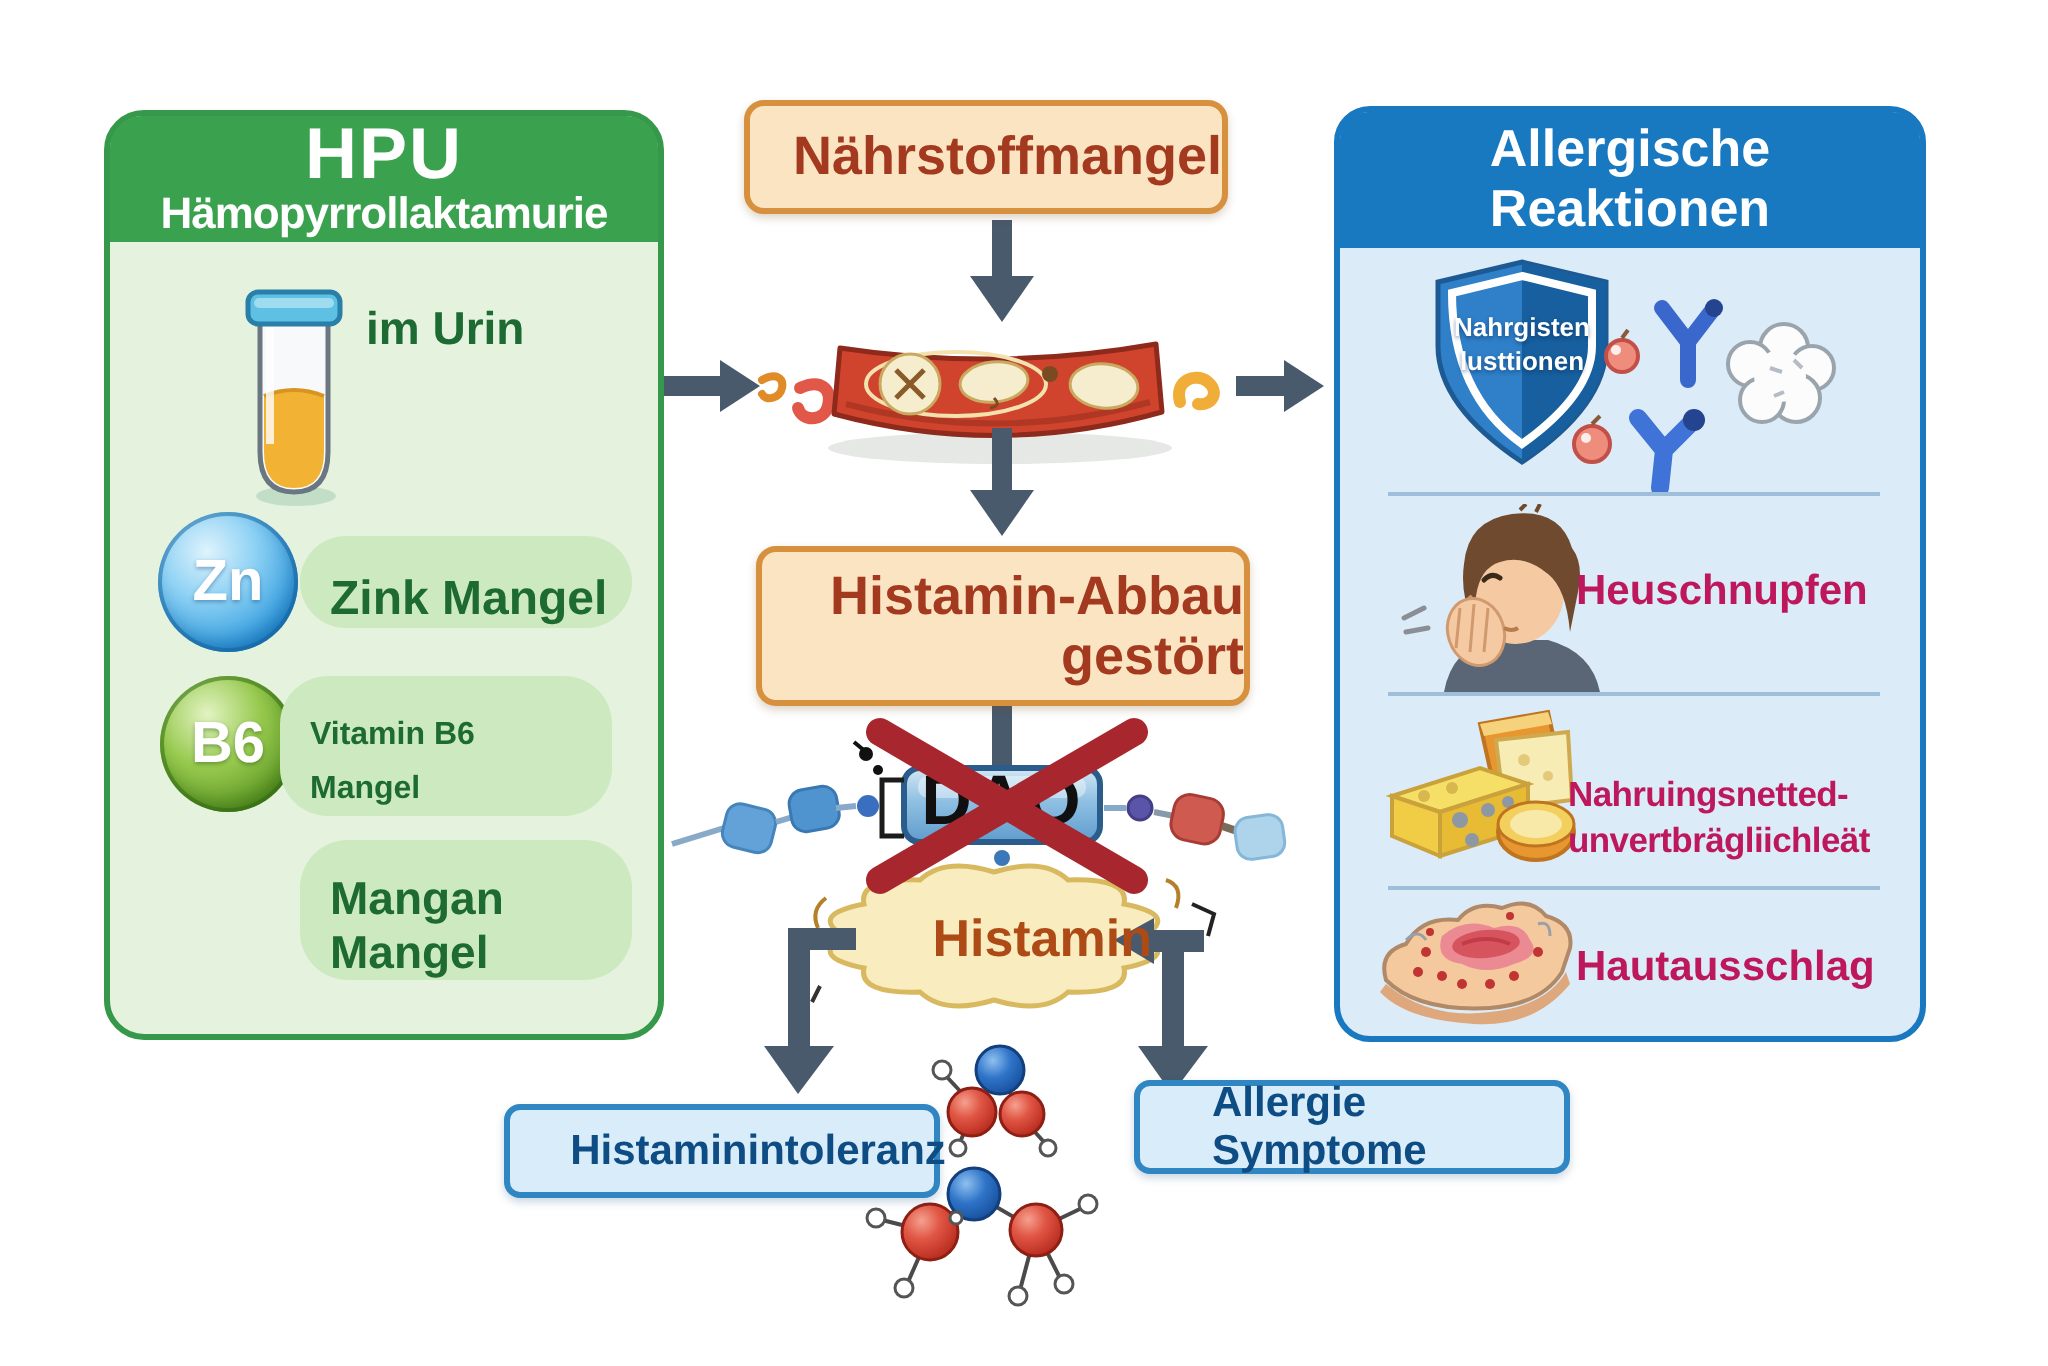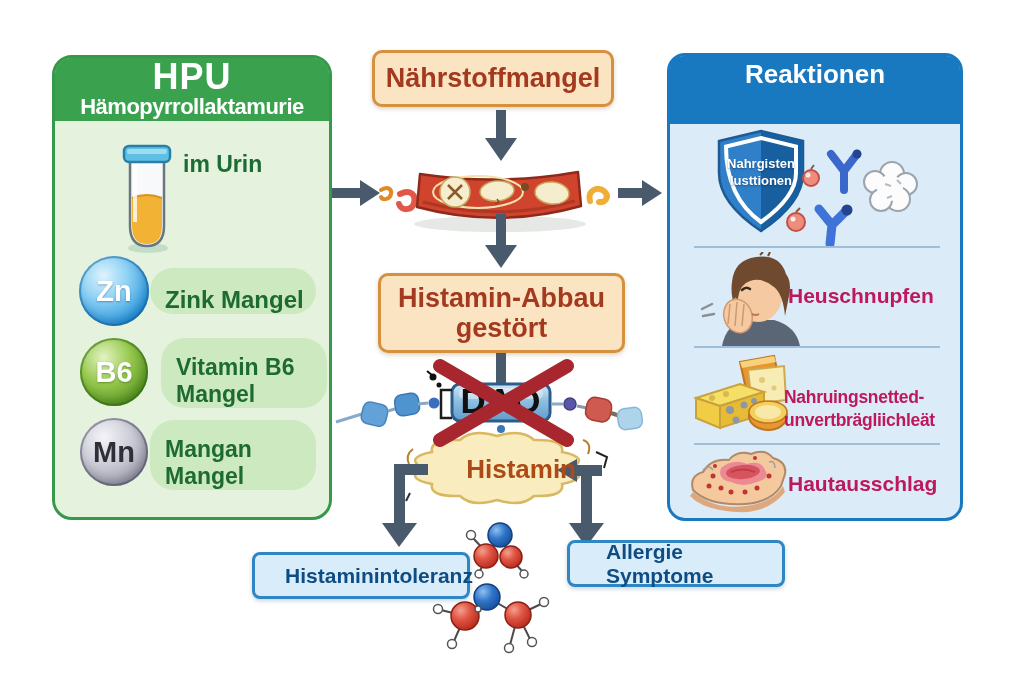--- a/index.html
+++ b/index.html
@@ -29,25 +29,25 @@
   #b6-sphere{left:25px;top:280px;width:68px;height:68px;font-size:29px;
      background:radial-gradient(circle at 35% 28%,#e2f3c2 0%,#97c94e 40%,#5b9622 80%,#437617 100%);
      box-shadow:inset -3px -5px 8px rgba(30,80,10,.35), inset 0 0 0 2px rgba(60,120,25,.6);
      text-shadow:0 1px 2px rgba(20,70,0,.4);}
   #mn-sphere{left:25px;top:360px;width:68px;height:68px;font-size:29px;color:#2f2f38;
      background:radial-gradient(circle at 35% 28%,#f4f4f8 0%,#cdced8 40%,#9797a6 85%,#80808f 100%);
      box-shadow:inset -3px -5px 8px rgba(40,40,60,.3), inset 0 0 0 2px rgba(90,90,110,.55);}
   .pill{background:#cde9bf;border-radius:24px;color:#1d6b33;font-weight:bold;
         display:flex;flex-direction:column;justify-content:flex-end;padding-left:15px;}
   #zn-pill{left:95px;top:210px;width:166px;height:46px;font-size:24px;}
-  #b6-pill{left:106px;top:280px;width:166px;height:70px;font-size:23px;line-height:27px;}
+  #b6-pill{left:85px;top:280px;width:166px;height:70px;font-size:16px;line-height:27px;}
   #mn-pill{left:95px;top:362px;width:166px;height:70px;font-size:23px;line-height:27px;}
   
   .orange-box{background:#fbe4c2;border:3px solid #d6903e;border-radius:10px;
-      color:#a33a1f;font-weight:bold;display:flex;flex-direction:column;align-items:center;
+      color:#a33a1f;font-weight:bold;display:flex;flex-direction:column;align-items:flex-end;
       justify-content:center;text-align:center;z-index:2;box-shadow:0 2px 4px rgba(120,80,30,.25);}
   #nutrient-box{left:372px;top:50px;width:242px;height:57px;font-size:27px;}
   #histamine-box{left:378px;top:273px;width:247px;height:80px;font-size:27px;line-height:30px;}
   #dao-label{left:452px;top:380px;width:98px;height:42px;z-index:2;display:flex;align-items:center;
       justify-content:center;font-size:35px;font-weight:900;color:#101010;letter-spacing:1px;}
   #histamin-label{left:420px;top:452px;width:156px;height:34px;z-index:2;display:flex;
       align-items:center;justify-content:flex-end;font-size:26px;font-weight:bold;color:#ad4a15;}
   .outcome-box{background:#d9ecfa;border:3px solid #2f86c2;border-radius:8px;color:#0e4c84;
       font-weight:bold;display:flex;align-items:center;justify-content:center;z-index:2;
       font-size:21px;box-shadow:0 2px 4px rgba(40,90,140,.25);padding-left:36px;}
@@ -263,23 +263,20 @@
     </div>
 
     <div class="abs sphere" id="b6-sphere">
       <span>B6</span>
     </div>
     <div class="abs pill" id="b6-pill">
       <span>Vitamin B6</span>
       <span>Mangel</span>
     </div>
 
-    <div class="abs sphere" id="mn-sphere">
-      <span>Mn</span>
-    </div>
     <div class="abs pill" id="mn-pill">
       <span>Mangan</span>
       <span>Mangel</span>
     </div>
   </section>
 
   <div class="abs orange-box" id="nutrient-box">
     <span>Nährstoffmangel</span>
   </div>
 
@@ -298,20 +295,21 @@
 
   <div class="abs outcome-box" id="outcome-left">
     <span>Histaminintoleranz</span>
   </div>
   <div class="abs outcome-box" id="outcome-right">
     <span>Allergie Symptome</span>
   </div>
 
   <section class="abs" id="allergy-panel">
     <header id="allergy-header">
+      <div>Allergische</div>
       <div>Reaktionen</div>
     </header>
 
     <svg class="abs" id="row1-icons" width="252" height="122" viewBox="0 0 252 122">
       <g>
         <path d="M69,5 L111,15 V47 Q111,77 69,105 Q27,77 27,47 V15 Z" fill="#2f80c8" stroke="#1d5a94" stroke-width="2.5"></path>
         <path d="M69,5 L111,15 V47 Q111,77 69,105 Z" fill="#175f9e"></path>
         <path d="M69,12 L104,20.5 V47 Q104,71 69,96 Q34,71 34,20.5 Z" fill="none" stroke="#ffffff" stroke-width="4"></path>
       </g>
       <g>

